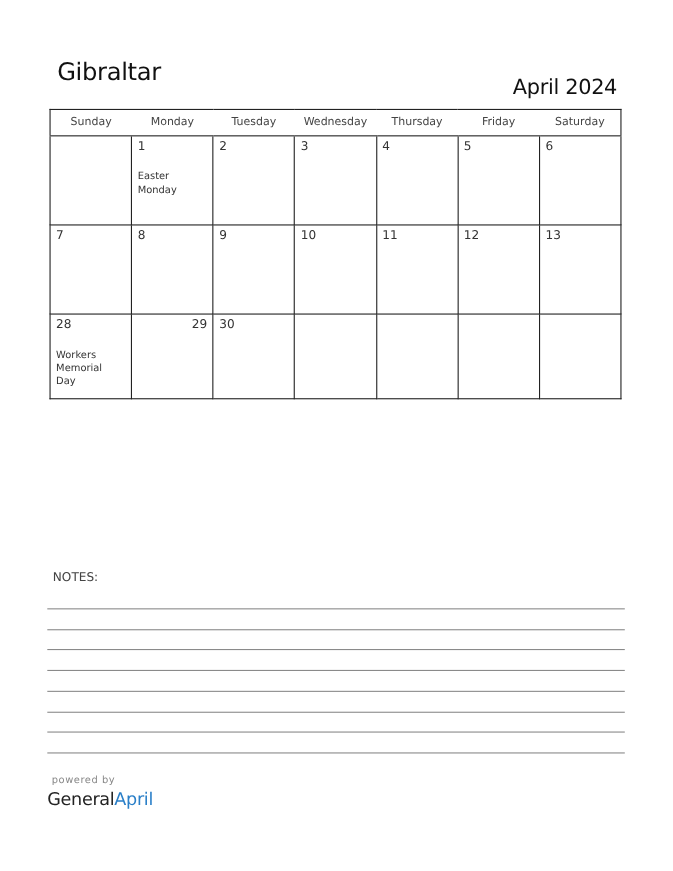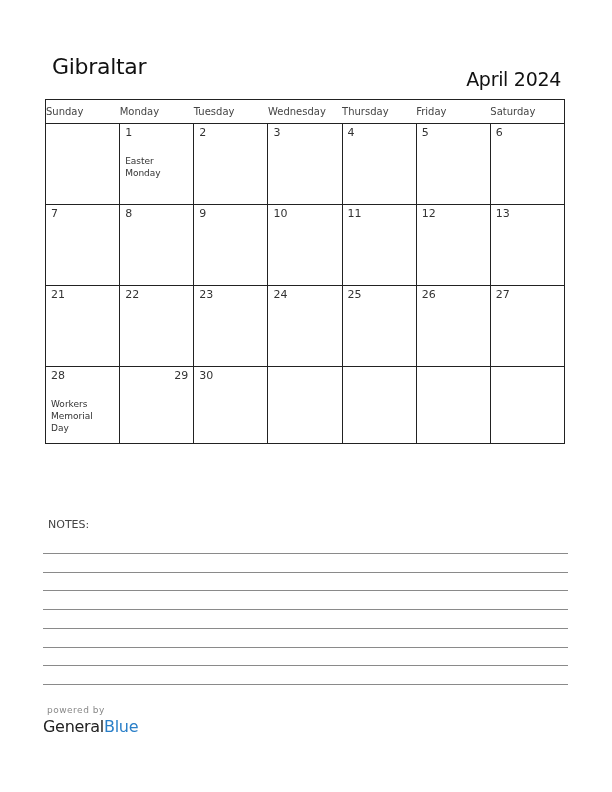--- a/index.html
+++ b/index.html
@@ -2,21 +2,21 @@
 <html><head>
   <meta charset="utf-8">
   <style>
     html, body { margin: 0; padding: 0; background: #ffffff; }
     body { width: 612px; height: 792px; position: relative; overflow: hidden;
            font-family: "DejaVu Sans", sans-serif; color: #222; }
     .title { position: absolute; top: 54px; left: 52px; font-size: 22px; color: #111; letter-spacing: -0.3px; }
     .month { position: absolute; top: 68px; right: 51px; font-size: 19px; color: #111; letter-spacing: -0.3px; }
     .cal { position: absolute; left: 45px; top: 99px; width: 520px; border: 1px solid #222;
            border-collapse: collapse; table-layout: fixed; }
-    .cal th { height: 23px; font-weight: normal; font-size: 10px; color: #444; text-align: left;
+    .cal th { height: 23px; font-weight: normal; font-size: 10px; color: #444; text-align: center;
               border-bottom: 1px solid #222; padding: 0; }
     .cal td { height: 76px; border: 1px solid #222; vertical-align: top; padding: 2px 5px; }
     .cal td .num { font-size: 11px; color: #333; line-height: 13px; }
     .cal td .hol { font-size: 9px; color: #333; line-height: 12px; margin-top: 16px; }
     .notes-label { position: absolute; left: 48px; top: 518px; font-size: 11px; color: #444; }
     .note-line { position: absolute; left: 43px; width: 525px; height: 0; border-top: 1px solid #8a8a8a; }
     .powered { position: absolute; left: 47px; top: 705px; font-size: 9px; color: #888; letter-spacing: 0.5px; }
     .brand { position: absolute; left: 43px; top: 717px; font-size: 16px; color: #222; letter-spacing: -0.3px; }
     .brand .blue { color: #2a7fc8; }
   </style>
@@ -80,43 +80,20 @@
           <div class="num">11</div>
         </td>
         <td>
           <div class="num">12</div>
         </td>
         <td>
           <div class="num">13</div>
         </td>
       </tr>
       <tr>
-        <td>
-          <div class="num">21</div>
-        </td>
-        <td>
-          <div class="num">22</div>
-        </td>
-        <td>
-          <div class="num">23</div>
-        </td>
-        <td>
-          <div class="num">24</div>
-        </td>
-        <td>
-          <div class="num">25</div>
-        </td>
-        <td>
-          <div class="num">26</div>
-        </td>
-        <td>
-          <div class="num">27</div>
-        </td>
-      </tr>
-      <tr>
         <td style="height: 72px;">
           <div class="num">28</div>
           <div class="hol" style="width: 50px;">Workers Memorial Day</div>
         </td>
         <td style="height: 72px; text-align: right;">
           <div class="num">29</div>
         </td>
         <td style="height: 72px;">
           <div class="num">30</div>
         </td>
@@ -142,13 +119,13 @@
     <div class="note-line" style="top: 571.7px;"></div>
     <div class="note-line" style="top: 590.4px;"></div>
     <div class="note-line" style="top: 609.1px;"></div>
     <div class="note-line" style="top: 627.8px;"></div>
     <div class="note-line" style="top: 646.5px;"></div>
     <div class="note-line" style="top: 665.2px;"></div>
     <div class="note-line" style="top: 683.9px;"></div>
   </div>
 
 <div class="powered">powered by</div>
-<div class="brand"><span>General</span><span class="blue">Blue</span></div>
+<div class="brand"><span>General</span><span class="blue">April</span></div>
 
 </body></html>

